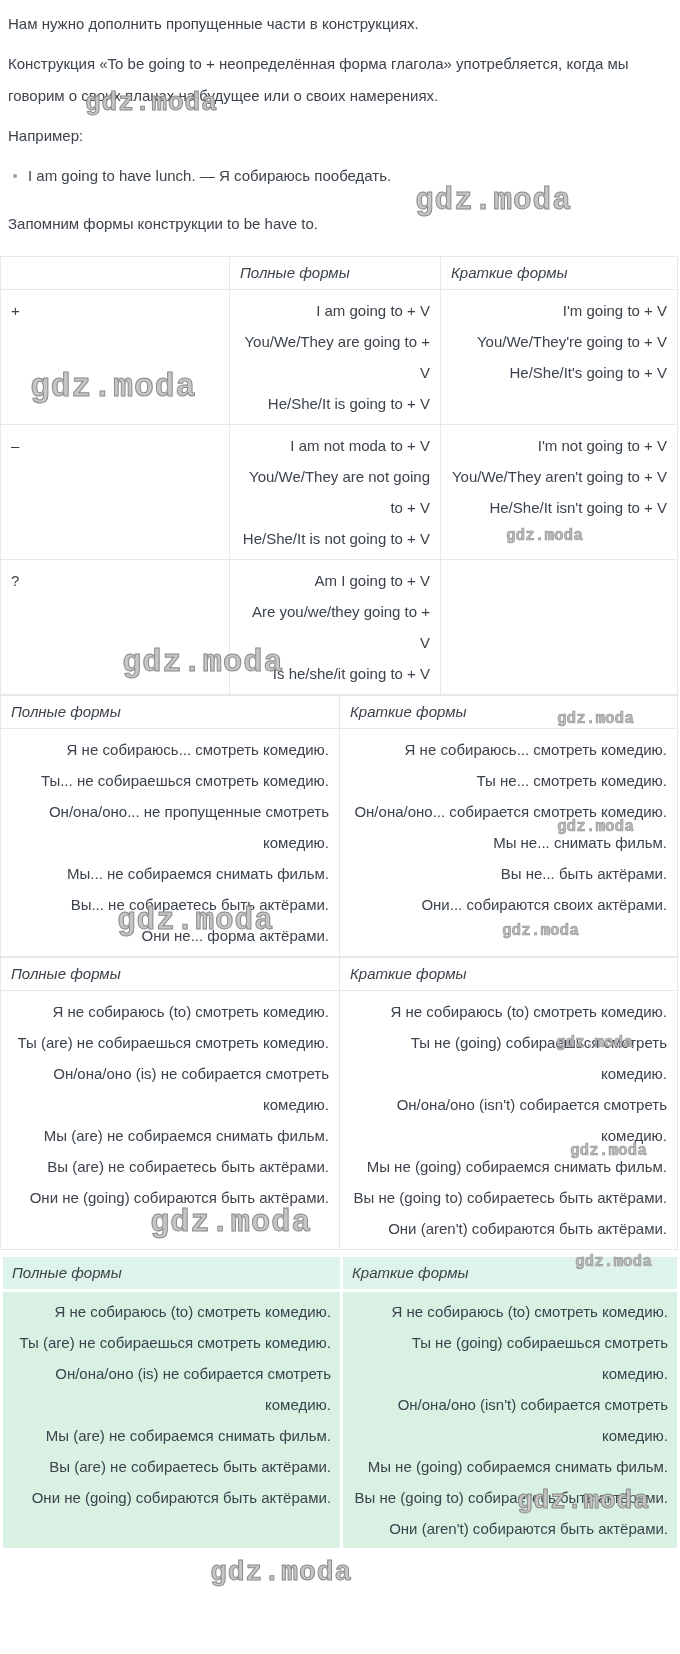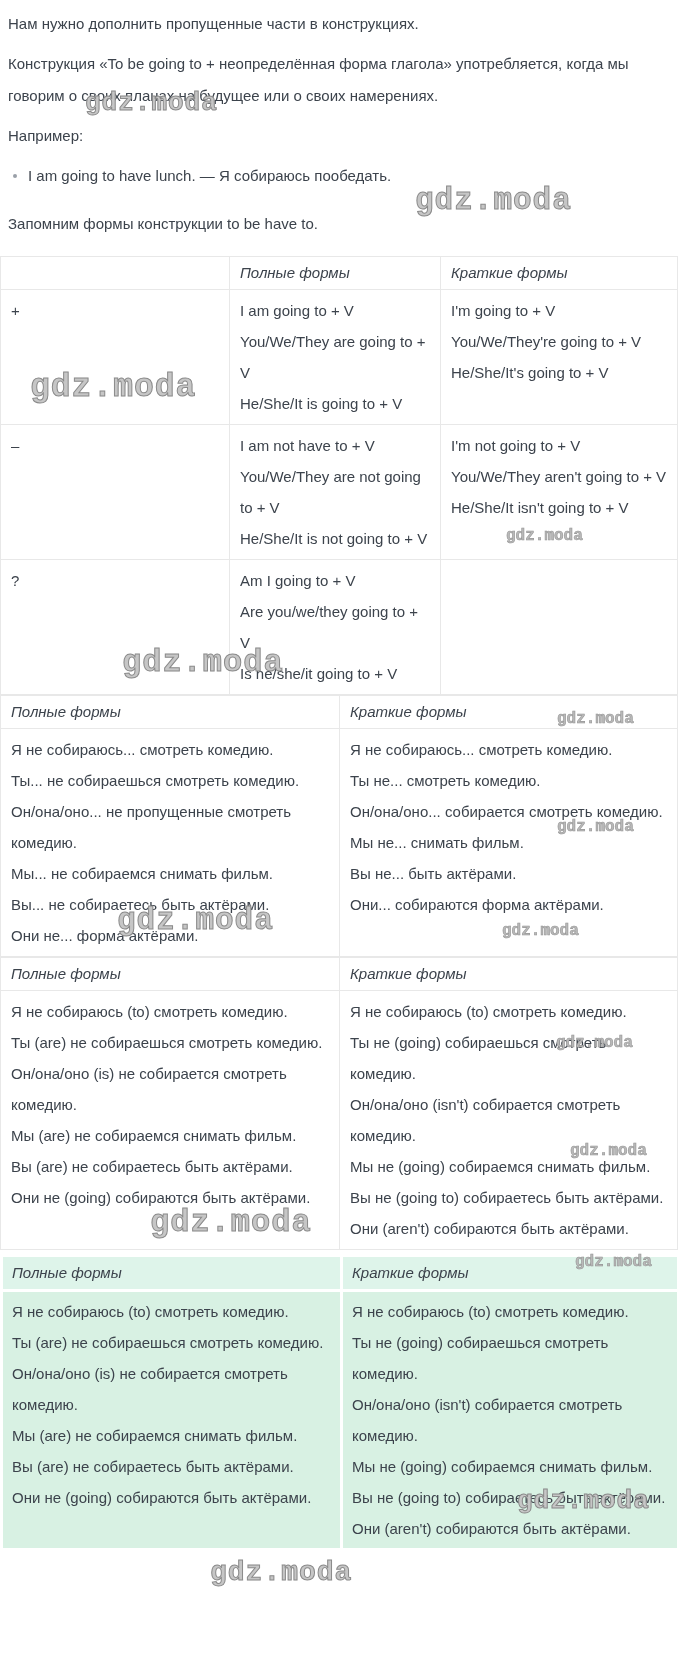--- a/index.html
+++ b/index.html
@@ -18,21 +18,21 @@
     background:#9aa0a8;
   }
   .neg-heading{font-weight:bold;margin:14px 0 10px 0;line-height:20px;font-size:15.5px;}
 
   table.grid{border-collapse:collapse;width:678px;table-layout:fixed;}
   table.t-light th,table.t-light td{
     border:1px solid #e8e8e8;vertical-align:top;text-align:left;
     padding:5px 10px;font-weight:normal;
   }
   table.t-light th{font-style:italic;line-height:24px;padding-top:4px;padding-bottom:4px;}
-  .cl{line-height:31px;}
+  .cl{line-height:31px;text-align:right;}
   .forms-table{margin-top:16px;}
   .sign{line-height:31px;}
 
   table.t-green{border-collapse:collapse;width:680px;table-layout:fixed;margin-top:4px;}
   table.t-green th,table.t-green td{
     border:3px solid #ffffff;vertical-align:top;text-align:left;
     padding:4px 9px;font-weight:normal;
   }
   table.t-green th{font-style:italic;line-height:24px;background:#def4ea;}
   table.t-green td{background:#d8f1e3;}
@@ -90,21 +90,21 @@
         <div class="cl">I'm going to + V</div>
         <div class="cl">You/We/They're going to + V</div>
         <div class="cl">He/She/It's going to + V</div>
       </td>
     </tr>
     <tr>
       <td>
             <div class="sign">–</div>
           </td>
       <td>
-        <div class="cl">I am not have to + V</div>
+        <div class="cl">I am not moda to + V</div>
         <div class="cl">You/We/They are not going to + V</div>
         <div class="cl">He/She/It is not going to + V</div>
       </td>
       <td>
         <div class="cl">I'm not going to + V</div>
         <div class="cl">You/We/They aren't going to + V</div>
         <div class="cl">He/She/It isn't going to + V</div>
       </td>
     </tr>
     <tr>
@@ -140,21 +140,21 @@
         <div class="cl">Мы... не собираемся снимать фильм.</div>
         <div class="cl">Вы... не собираетесь быть актёрами.</div>
         <div class="cl">Они не... форма актёрами.</div>
       </td>
       <td>
         <div class="cl">Я не собираюсь... смотреть комедию.</div>
         <div class="cl">Ты не... смотреть комедию.</div>
         <div class="cl">Он/она/оно... собирается смотреть комедию.</div>
         <div class="cl">Мы не... снимать фильм.</div>
         <div class="cl">Вы не... быть актёрами.</div>
-        <div class="cl">Они... собираются форма актёрами.</div>
+        <div class="cl">Они... собираются своих актёрами.</div>
       </td>
     </tr>
   </tbody>
     </table>
 
   <table class="grid t-light">
     <colgroup>
         <col style="width:339px">
         <col>
       </colgroup>

